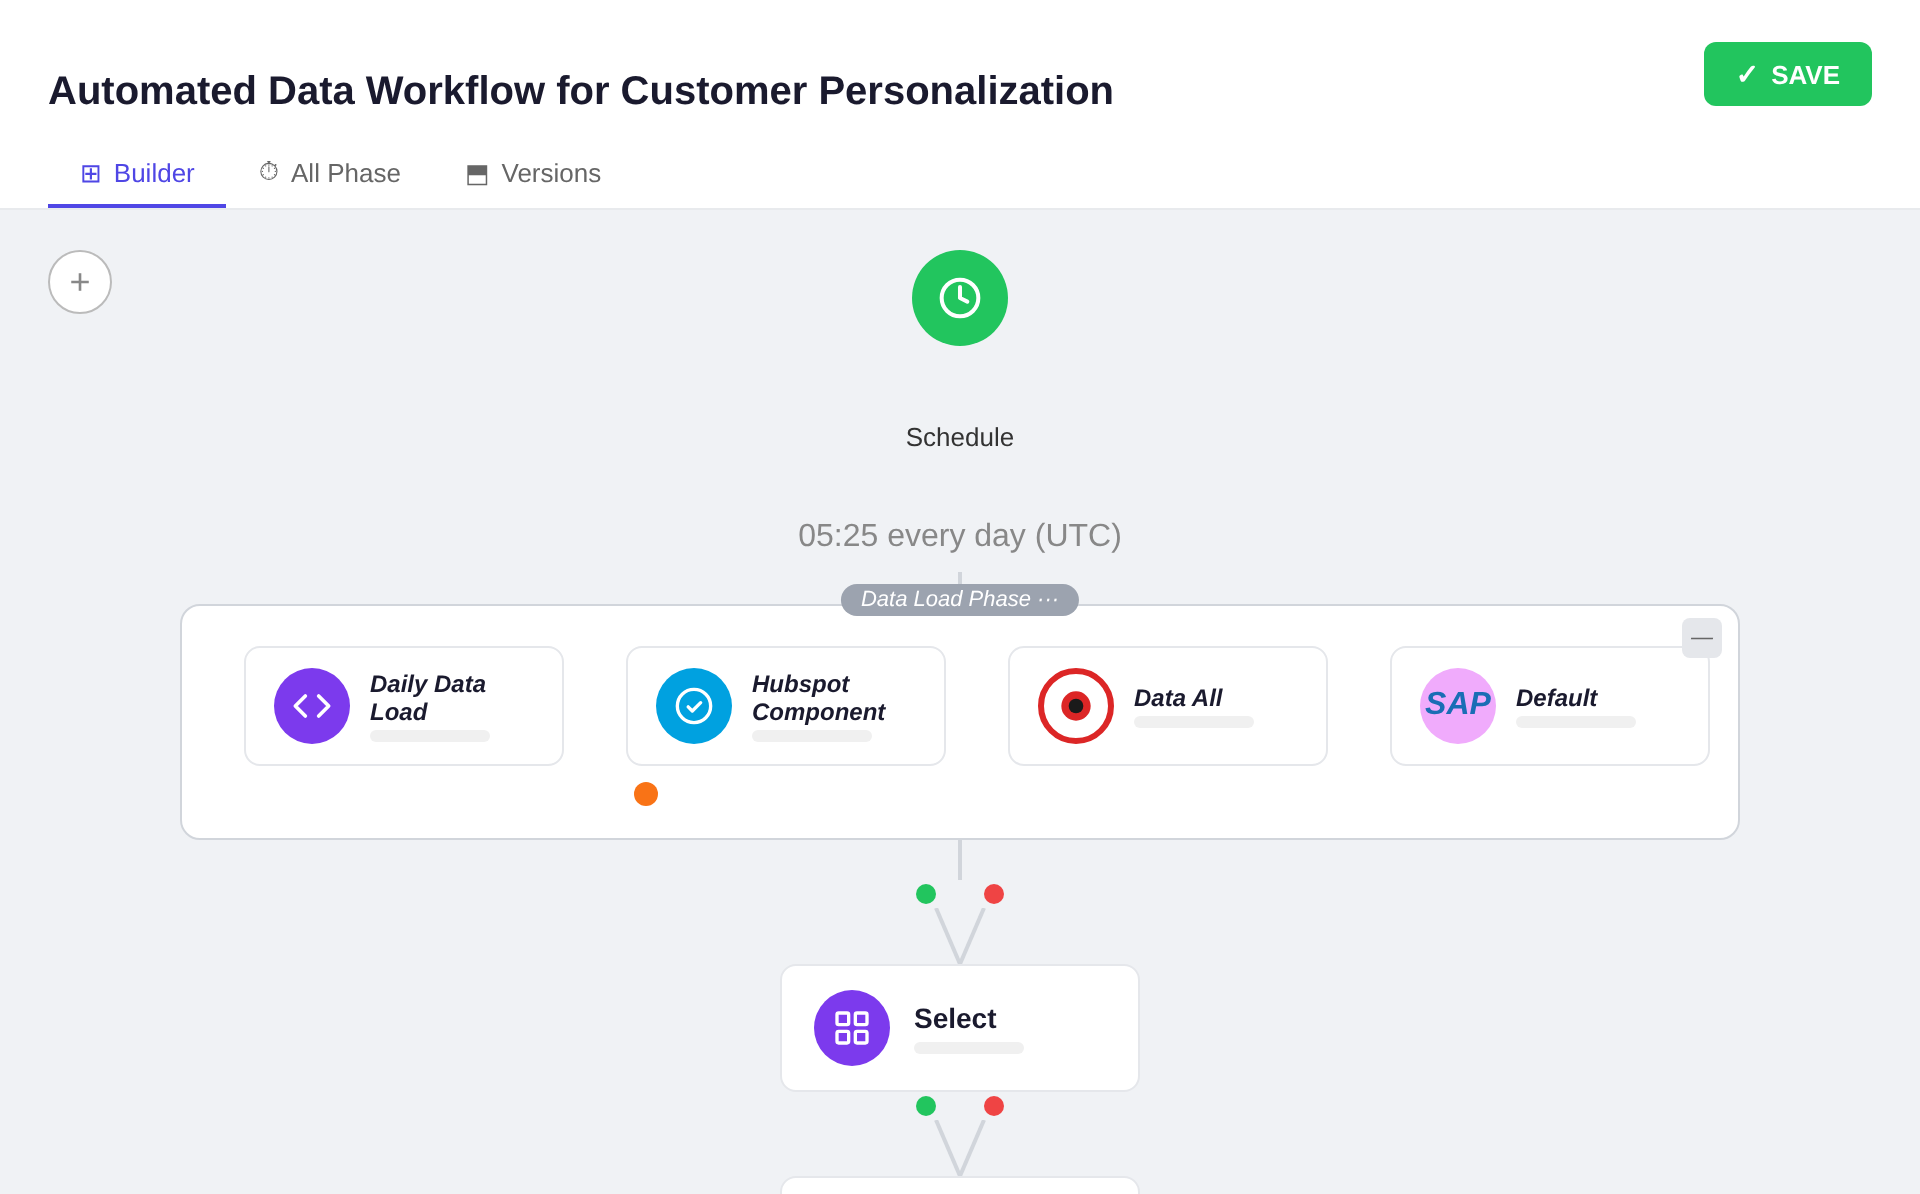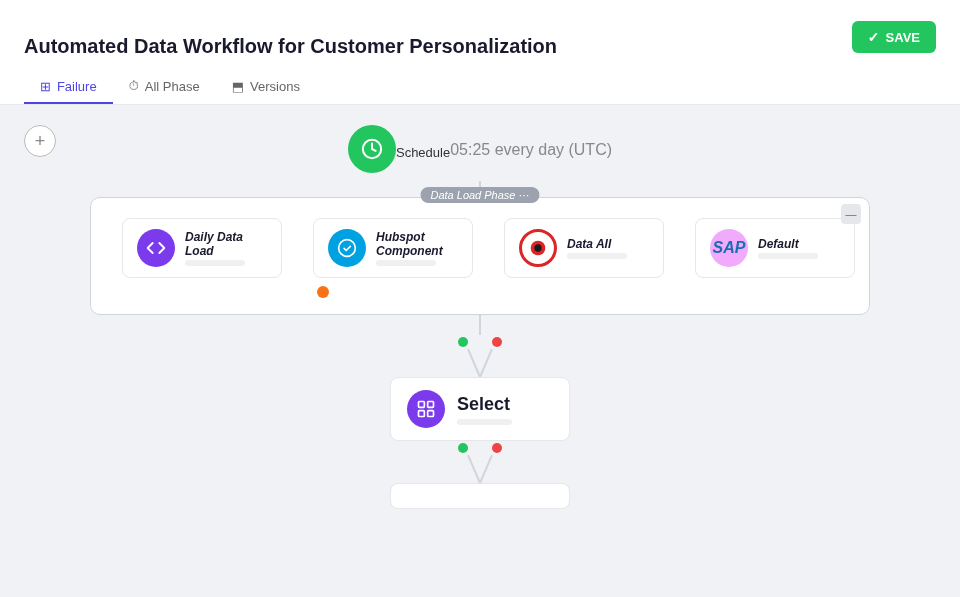--- a/index.html
+++ b/index.html
@@ -99,23 +99,24 @@
       display: flex;
       flex-direction: column;
       align-items: center;
       position: absolute;
       left: 0; right: 0;
       top: 20px;
     }
     
     .schedule-node {
       display: flex;
-      flex-direction: row;
+      flex-direction: column;
       align-items: center;
       margin-bottom: 8px;
+      gap: 32px;
     }
     .node-circle {
       width: 48px;
       height: 48px;
       border-radius: 50%;
       display: flex;
       align-items: center;
       justify-content: center;
       color: white;
       font-size: 20px;
@@ -252,21 +253,21 @@
       height: 38px;
       border-radius: 50%;
       display: flex;
       align-items: center;
       justify-content: center;
       font-size: 18px;
       flex-shrink: 0;
     }
     .action-node-icon.violet { background: #7c3aed; color: white; }
     .action-node-name {
-      font-size: 18px;
+      font-size: 14px;
       font-weight: 600;
       color: #1a1a2e;
     }
     .action-node-sub {
       height: 6px;
       background: #f0f0f0;
       border-radius: 3px;
       width: 55px;
       margin-top: 4px;
     }
@@ -280,21 +281,21 @@
     <div class="header-top">
       <span class="workflow-title">Automated Data Workflow for Customer Personalization</span>
       <button class="save-btn">
         <span class="check-icon">✓</span>
         <span>SAVE</span>
       </button>
     </div>
     <div class="tabs">
       <div class="tab active">
         <span class="tab-icon">⊞</span>
-        <span>Failure</span>
+        <span>Builder</span>
       </div>
       <div class="tab">
         <span class="tab-icon">⏱</span>
         <span>All Phase</span>
       </div>
       <div class="tab">
         <span class="tab-icon">⬒</span>
         <span>Versions</span>
       </div>
     </div>

